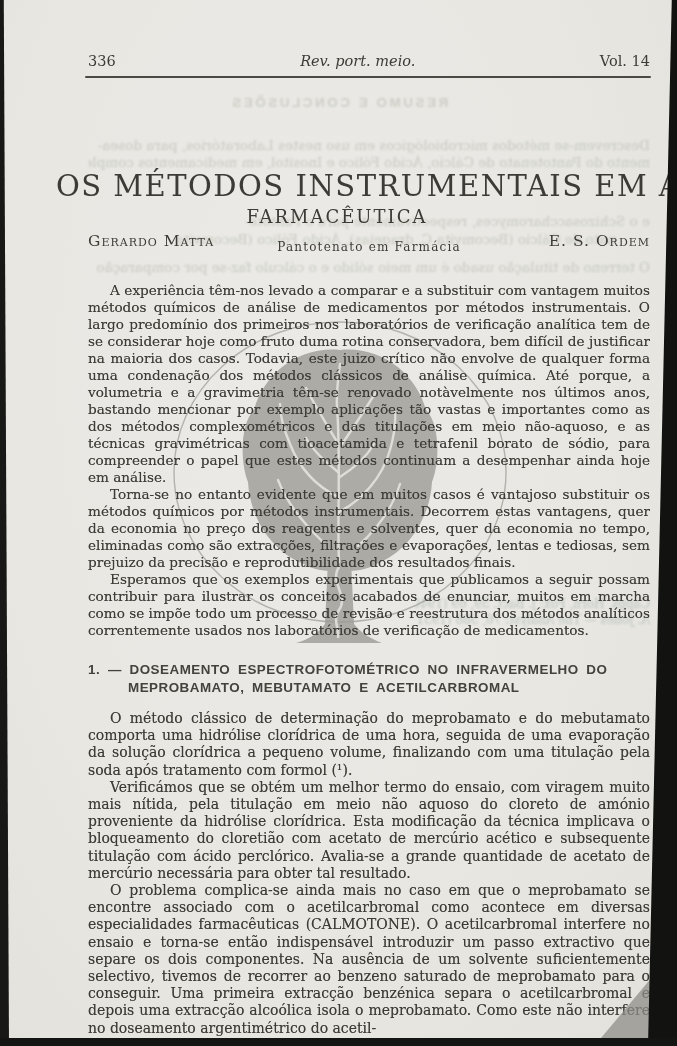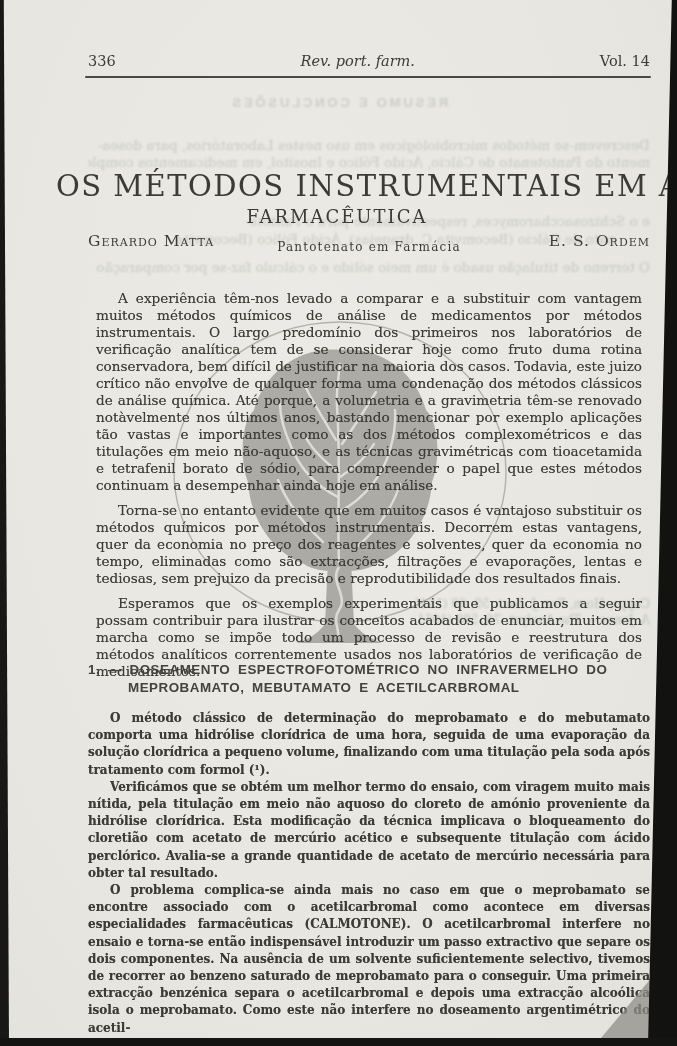--- a/index.html
+++ b/index.html
@@ -49,34 +49,34 @@
     position:absolute; top:232px; left:88px; width:562px;
     display:flex; justify-content:space-between; align-items:baseline;
     font-variant:small-caps; font-size:15.5px; letter-spacing:1px;
   }
   .authnote{
     position:absolute; top:240px; left:88px; width:562px; text-align:center;
     font-size:12px; letter-spacing:1.2px;
   }
   .bodytext{position:absolute; left:88px; top:282px; width:562px;
     font-size:13.6px; line-height:17px; text-align:justify;}
-  .bodytext p{margin:8px; text-indent:22px; text-shadow:0 0 .4px rgba(61,59,53,.55);}
+  .bodytext p{margin:0; text-indent:22px; text-shadow:0 0 .4px rgba(61,59,53,.55);}
   .sechead{
     position:absolute; top:628px; left:88px; width:562px; text-align:center;
     font-family:"Liberation Sans", sans-serif; font-weight:bold;
     font-size:15px; letter-spacing:2.5px; word-spacing:6px; color:#44423c;
   }
   .subhead{
     position:absolute; top:661px; left:88px; width:566px;
     font-family:"Liberation Sans", sans-serif; font-weight:bold;
     font-size:13.4px; line-height:18px; letter-spacing:.5px; word-spacing:3.5px;
     color:#44423c; padding-left:40px; text-indent:-40px;
   }
   .exptext{position:absolute; left:88px; top:710px; width:562px;
-    font-size:12px; line-height:17.2px; text-align:justify;font-weight:bold;}
+    font-size:14px; line-height:17.2px; text-align:justify;}
   .exptext p{margin:0; text-indent:22px; text-shadow:0 0 .4px rgba(61,59,53,.55);}
   
   .edge{position:absolute; pointer-events:none; z-index:9;}
   .edge-left{left:0; top:0; bottom:0; width:9px; background:#181816;
     clip-path:polygon(0 0, 42% 0, 100% 100%, 0 100%);}
   .edge-right{right:0; top:0; bottom:0; width:29px; background:#121210;
     clip-path:polygon(82% 0, 100% 0, 100% 100%, 0 100%);}
   .edge-bottom{left:0; right:0; bottom:0; height:8px; background:#141412;}
   .corner-shade{right:24px; bottom:8px; width:52px; height:62px; background:#8f8e88;
     clip-path:polygon(100% 0, 100% 100%, 0 100%); opacity:.75;}
@@ -115,21 +115,21 @@
         <path d="M172,165 C 186,156 198,146 206,132"></path>
       </g>
       <path d="M171,255 C 161,270 181,284 171,298 C 164,308 172,318 170,326" fill="none" stroke="#e4e3de" stroke-width="2.6" opacity="0.85"></path>
     </svg>
   </div>
 
   <div class="content">
 
     <div class="runhead">
       <span>336</span>
-      <span class="journal">Rev. port. farm.</span>
+      <span class="journal">Rev. port. meio.</span>
       <span>Vol. 14</span>
     </div>
     <div class="runrule"></div>
 
     <div class="titleblock">
       <div class="title-l1">OS MÉTODOS INSTRUMENTAIS EM ANÁLISE</div>
       <div class="title-l2">FARMACÊUTICA</div>
     </div>
 
     <div class="authors">

